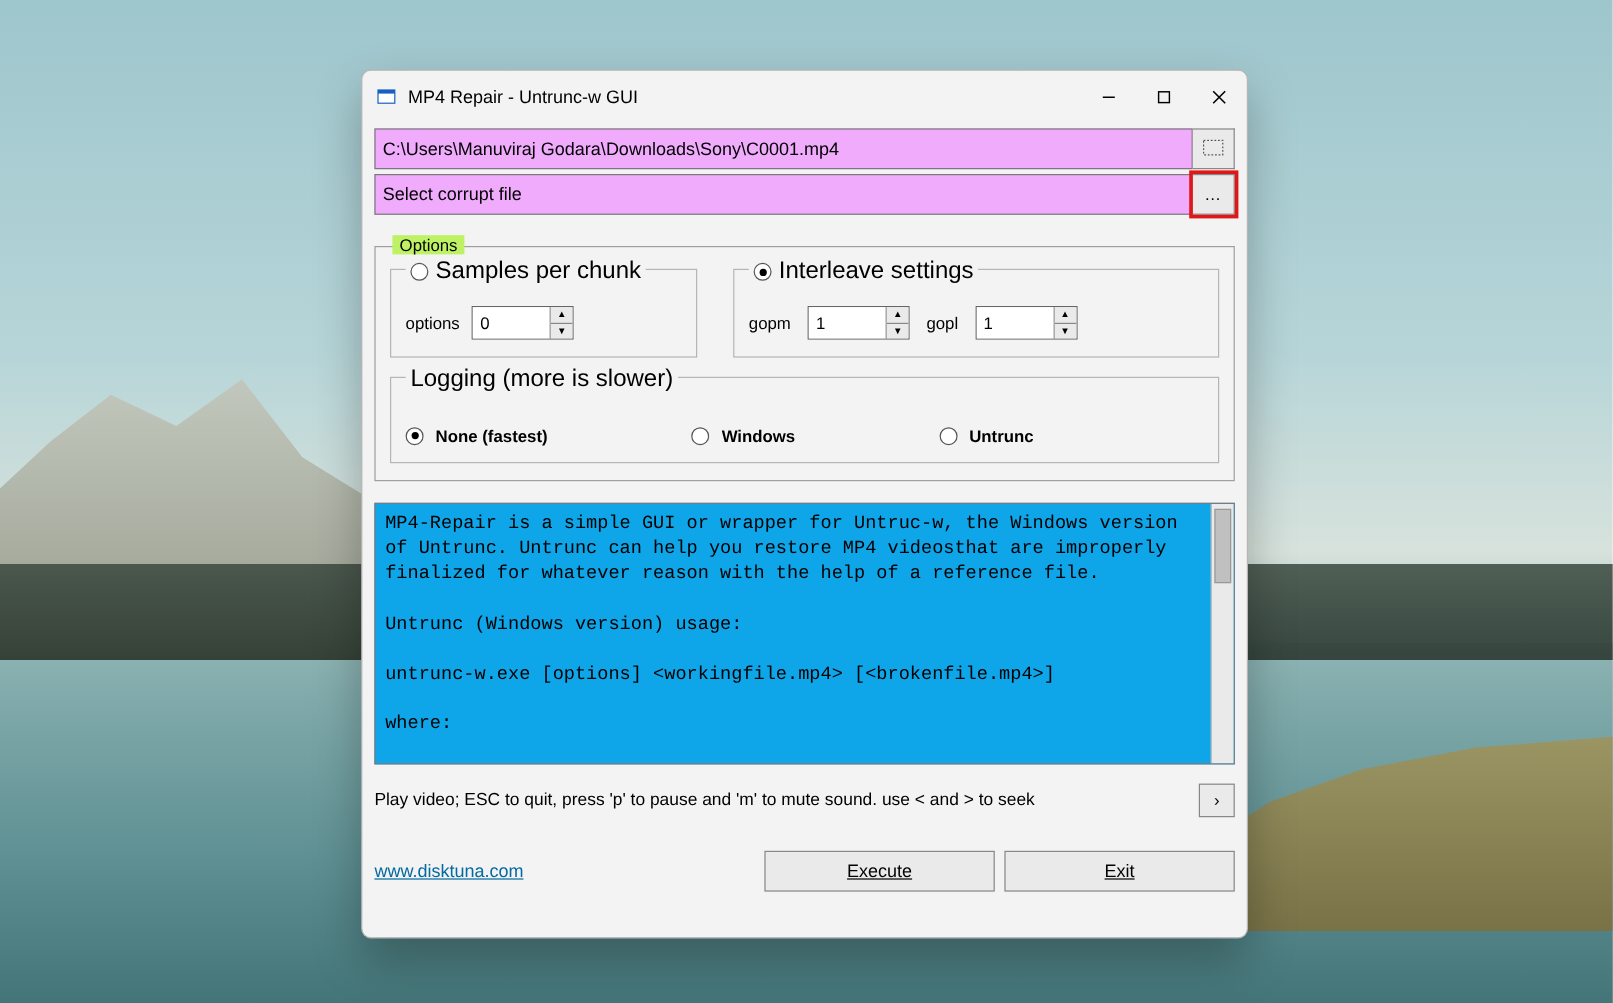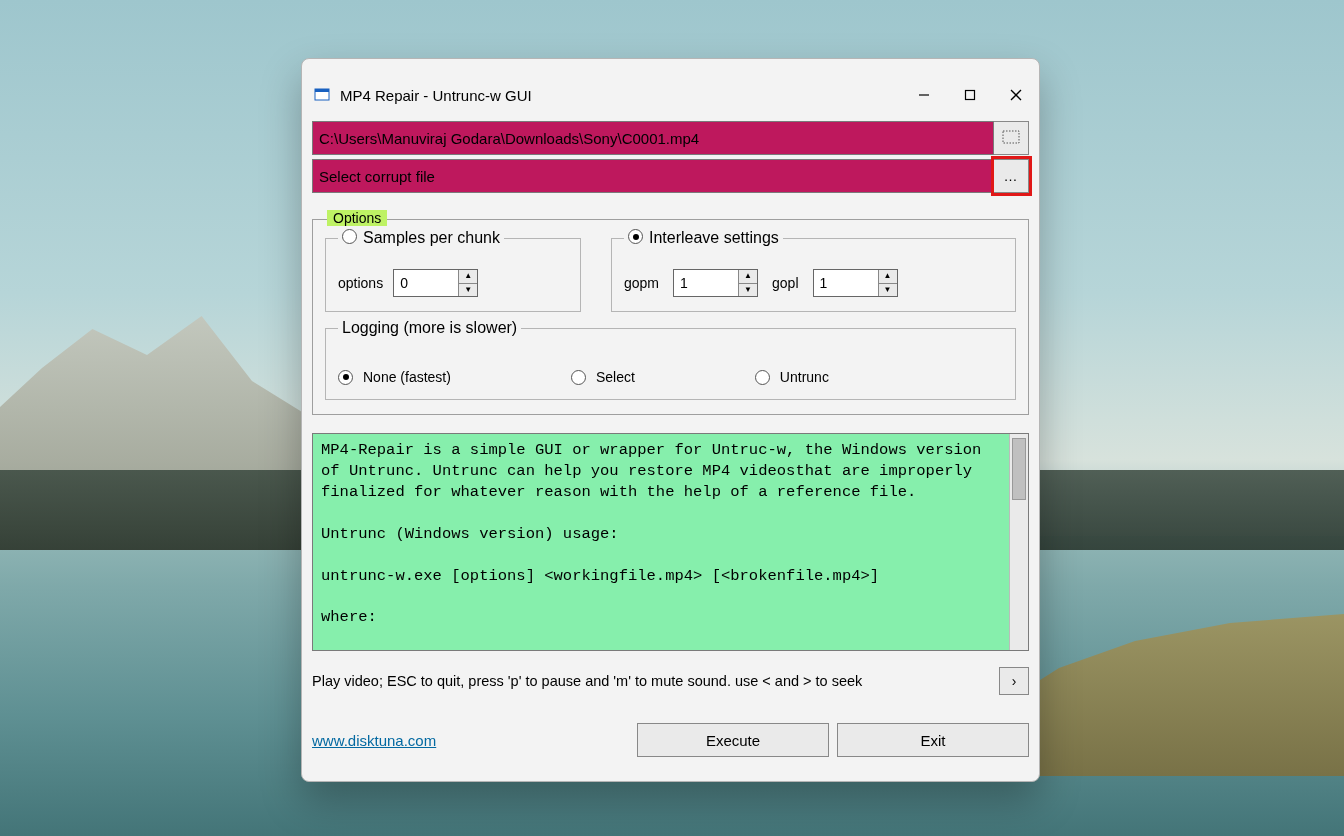--- a/index.html
+++ b/index.html
@@ -15,79 +15,79 @@
   .grass{position:absolute;right:0;bottom:60px;width:380px;height:180px;
     background:linear-gradient(180deg,#a3975f 0%,#7d7040 100%);
     clip-path:polygon(0% 100%,10% 60%,25% 40%,45% 25%,70% 15%,100% 10%,100% 100%);opacity:.9;}
   .water{position:absolute;left:0;bottom:0;width:100%;height:300px;
     background:linear-gradient(180deg,#8db4b4 0%,#5c8e91 60%,#3f7073 100%);opacity:.85;}
 
   
   .win{position:absolute;left:301px;top:58px;width:737px;height:722px;
     background:#f3f3f3;border:1px solid #b5b5b5;border-radius:8px;
     box-shadow:0 18px 40px rgba(0,0,0,.28);}
-  .titlebar{height:44px;display:flex;align-items:center;padding-left:12px;margin-top:14px;}
+  .titlebar{height:44px;display:flex;align-items:center;padding-left:12px;}
   .appicon{width:16px;height:16px;margin-right:10px;flex:none;}
   .title{font-size:15px;color:#000;}
   .winbtns{margin-left:auto;display:flex;}
   .winbtn{width:46px;height:44px;display:flex;align-items:center;justify-content:center;}
   .winbtn svg{display:block;}
 
   
   .filerow{display:flex;align-items:stretch;margin:4px 10px 0 10px;height:34px;}
-  .filefield{flex:1;background:#be185d;border:1px solid #7a7a7a;display:flex;align-items:center;padding:0 6px;
+  .filefield{flex:1;background:#f0abfc;border:1px solid #7a7a7a;display:flex;align-items:center;padding:0 6px;
     font-size:15px;color:#000;}
   .browsebtn{width:34px;border:1px solid #888;border-left:none;background:#eaeaea;
     display:flex;align-items:center;justify-content:center;}
   .dotsicon{font-size:14px;letter-spacing:1px;color:#000;}
   .hl{outline:3px solid #e11717;outline-offset:0;}
 
   
   .group{position:relative;border:1px solid #9e9e9e;margin:26px 10px 0 10px;padding:18px 12px 14px 12px;}
   .group>.legend{position:absolute;top:-10px;left:14px;background:#bef264;padding:0 6px;
     font-size:14px;color:#000;}
   .subgroup{position:relative;border:1px solid #b5b5b5;padding:30px 12px 14px 12px;}
   .subgroup>.legend{position:absolute;top:-10px;left:12px;background:#f3f3f3;padding:0 4px;
-    font-size:16px;color:#000;display:flex;align-items:flex-start;gap:6px;}
+    font-size:20px;color:#000;display:flex;align-items:center;gap:6px;}
   .row1{display:flex;gap:30px;}
   .row1 .subgroup:first-child{flex:0 0 230px;}
   .row1 .subgroup:last-child{flex:1;}
   .pair{display:flex;align-items:center;gap:10px;}
   .lbl{font-size:14px;}
   .spinwrap{display:flex;align-items:stretch;border:1px solid #666;background:#fff;height:26px;}
   .spinwrap input{border:none;width:52px;padding:0 6px;font-size:14px;outline:none;}
   .spinbtns{display:flex;flex-direction:column;width:18px;border-left:1px solid #888;}
   .spinbtns div{flex:1;display:flex;align-items:center;justify-content:center;background:#eaeaea;font-size:8px;line-height:1;}
   .spinbtns div:first-child{border-bottom:1px solid #888;}
   .ileave{display:flex;align-items:center;gap:14px;}
 
   .radio{width:13px;height:13px;border:1px solid #555;border-radius:50%;display:inline-flex;
     align-items:center;justify-content:center;background:#fff;flex:none;}
   .radio.checked::after{content:"";width:6px;height:6px;border-radius:50%;background:#000;}
-  .logrow{display:flex;align-items:center;gap:10px;margin-top:4px;}
+  .logrow{display:flex;align-items:center;gap:10px;margin-top:4px;font-weight:bold;}
   .loggroup{margin-top:16px;}
   .logopts{display:flex;gap:120px;padding-top:6px;}
 
   
-  .infowrap{margin:18px 10px 0 10px;border:1px solid #7a7a7a;background:#86efac;height:216px;
+  .infowrap{margin:18px 10px 0 10px;border:1px solid #7a7a7a;background:#0ea5e9;height:216px;
     display:flex;}
   .info{flex:1;padding:6px 8px;font-family:"Consolas","Courier New",monospace;font-size:15.5px;
     line-height:1.35;white-space:pre-wrap;color:#000;overflow:hidden;}
   .vscroll{width:18px;background:#eaeaea;border-left:1px solid #bbb;position:relative;}
   .vscroll .thumb{position:absolute;left:2px;right:2px;top:4px;height:60px;background:#c0c0c0;border:1px solid #999;}
 
   .hintrow{display:flex;align-items:center;margin:16px 10px 0 10px;}
   .hint{font-size:14.5px;color:#000;text-align:center;}
   .playbtn{margin-left:auto;width:28px;height:26px;border:1px solid #888;background:#eaeaea;
     display:flex;align-items:center;justify-content:center;font-size:14px;}
 
   .footer{display:flex;align-items:center;margin:28px 10px 0 10px;}
   .link{color:#0369a1;text-decoration:underline;font-size:15px;}
   .btn{width:190px;height:32px;border:1px solid #888;background:#eaeaea;font-size:15px;
-    display:flex;align-items:center;justify-content:center;}
+    display:flex;align-items:center;justify-content:center;text-decoration:underline;}
   .footer .btn{margin-left:8px;}
   .footer .spacer{flex:1;}
 </style>
 </head>
 <body>
 
 <div class="desktop">
   <div class="water"></div>
   <div class="mountain"></div>
   <div class="treeband"></div>
@@ -194,21 +194,21 @@
 
       <div class="subgroup loggroup">
         <span class="legend">Logging  (more is slower)</span>
         <div class="logopts">
           <div class="logrow">
             <span class="radio checked"></span>
             <span class="lbl">None (fastest)</span>
           </div>
           <div class="logrow">
             <span class="radio"></span>
-            <span class="lbl">Select</span>
+            <span class="lbl">Windows</span>
           </div>
           <div class="logrow">
             <span class="radio"></span>
             <span class="lbl">Untrunc</span>
           </div>
         </div>
       </div>
     </div>
 
     <div class="infowrap">

